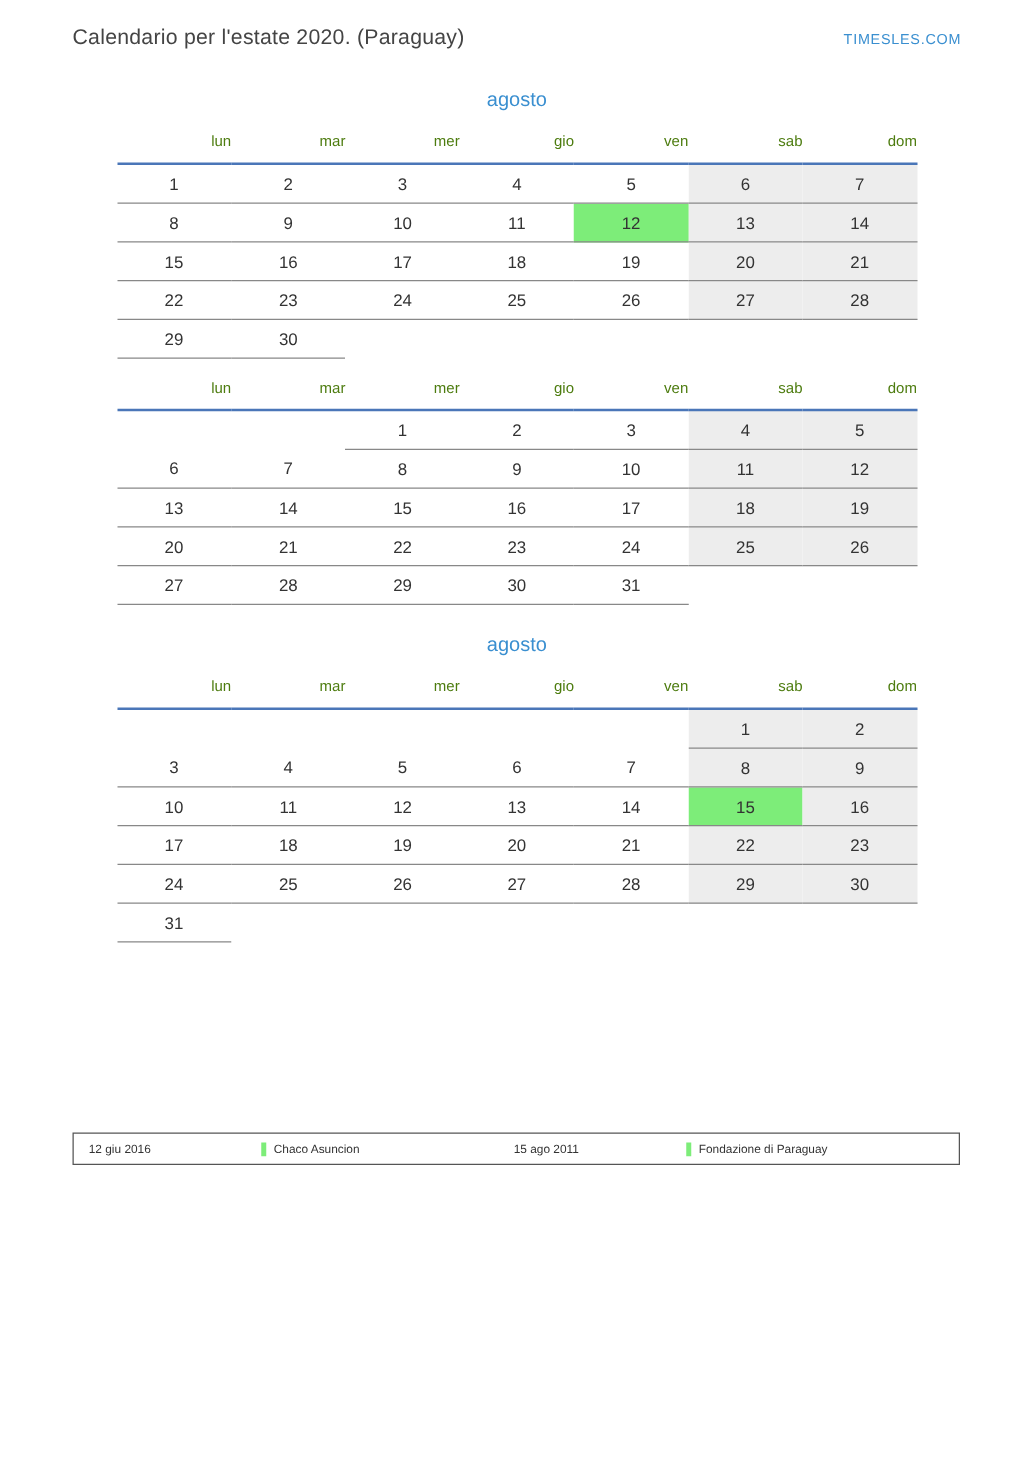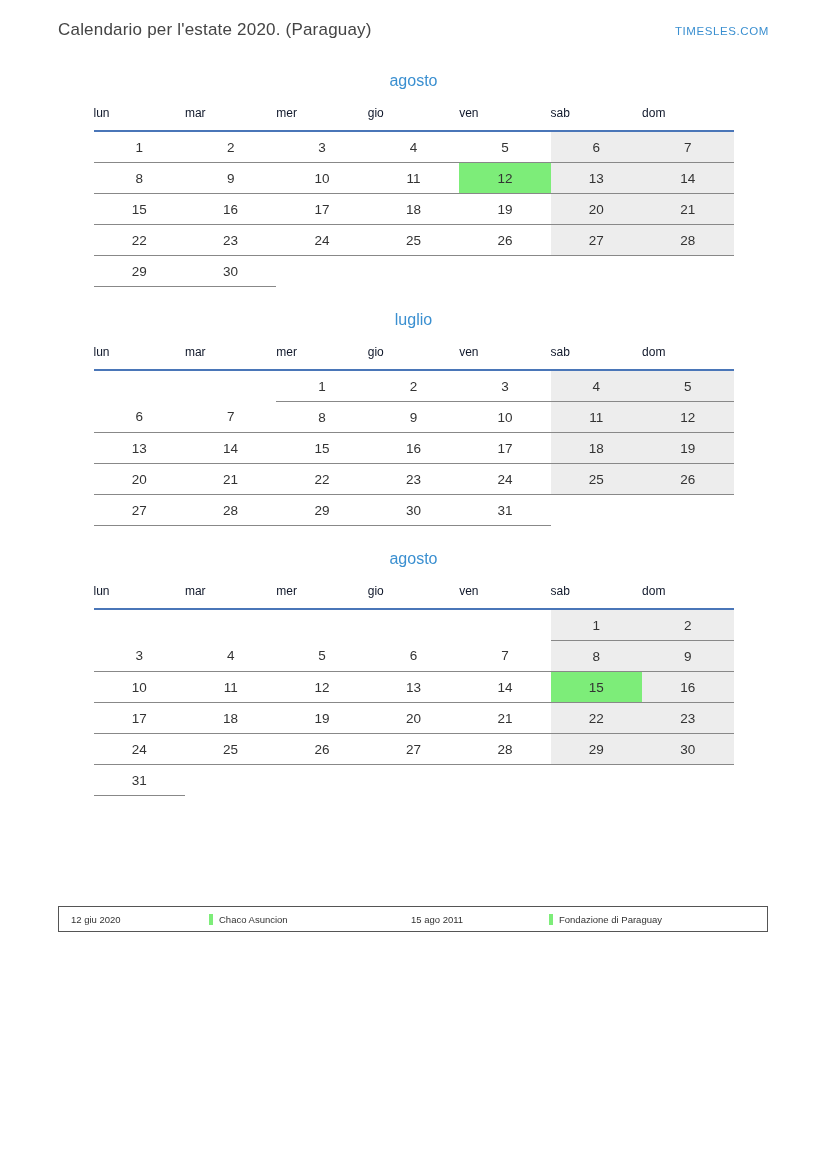--- a/index.html
+++ b/index.html
@@ -55,22 +55,22 @@
   }
   table.cal {
     border-collapse: collapse;
     width: 640px;
     margin: 0 auto;
     table-layout: fixed;
   }
   table.cal th {
     font-size: 12px;
     font-weight: normal;
-    color: #0f172a;
-    text-align: left;
+    color: #4d7c0f;
+    text-align: right;
     padding: 6px 0 10px 0;
     border-bottom: 2px solid #4a76b8;
   }
   table.cal td {
     height: 30px;
     text-align: center;
     font-size: 13.5px;
     color: #333333;
     border-bottom: 1px solid #888888;
     padding: 0;
@@ -186,21 +186,20 @@
               <td class="empty">&nbsp;</td>
               <td class="empty">&nbsp;</td>
               <td class="empty">&nbsp;</td>
               <td class="empty">&nbsp;</td>
               <td class="empty">&nbsp;</td>
             </tr>
           </tbody>
         </table>
       </div>
       <div class="month-block">
-        <div class="month-title">luglio</div>
         <table class="cal">
           <thead>
             <tr>
               <th>lun</th>
               <th>mar</th>
               <th>mer</th>
               <th>gio</th>
               <th>ven</th>
               <th>sab</th>
               <th>dom</th>
@@ -324,21 +323,21 @@
               <td class="empty">&nbsp;</td>
               <td class="empty">&nbsp;</td>
             </tr>
           </tbody>
         </table>
       </div>
     </div>
 
   <div class="legend" id="legend">
       <div class="legend-item">
-        <span class="legend-date">12 giu 2020</span>
+        <span class="legend-date">12 giu 2016</span>
         <span class="legend-swatch"></span>
         <span class="legend-label">Chaco Asuncion</span>
       </div>
       <div class="legend-item">
         <span class="legend-date">15 ago 2011</span>
         <span class="legend-swatch"></span>
         <span class="legend-label">Fondazione di Paraguay</span>
       </div>
     </div>
 

